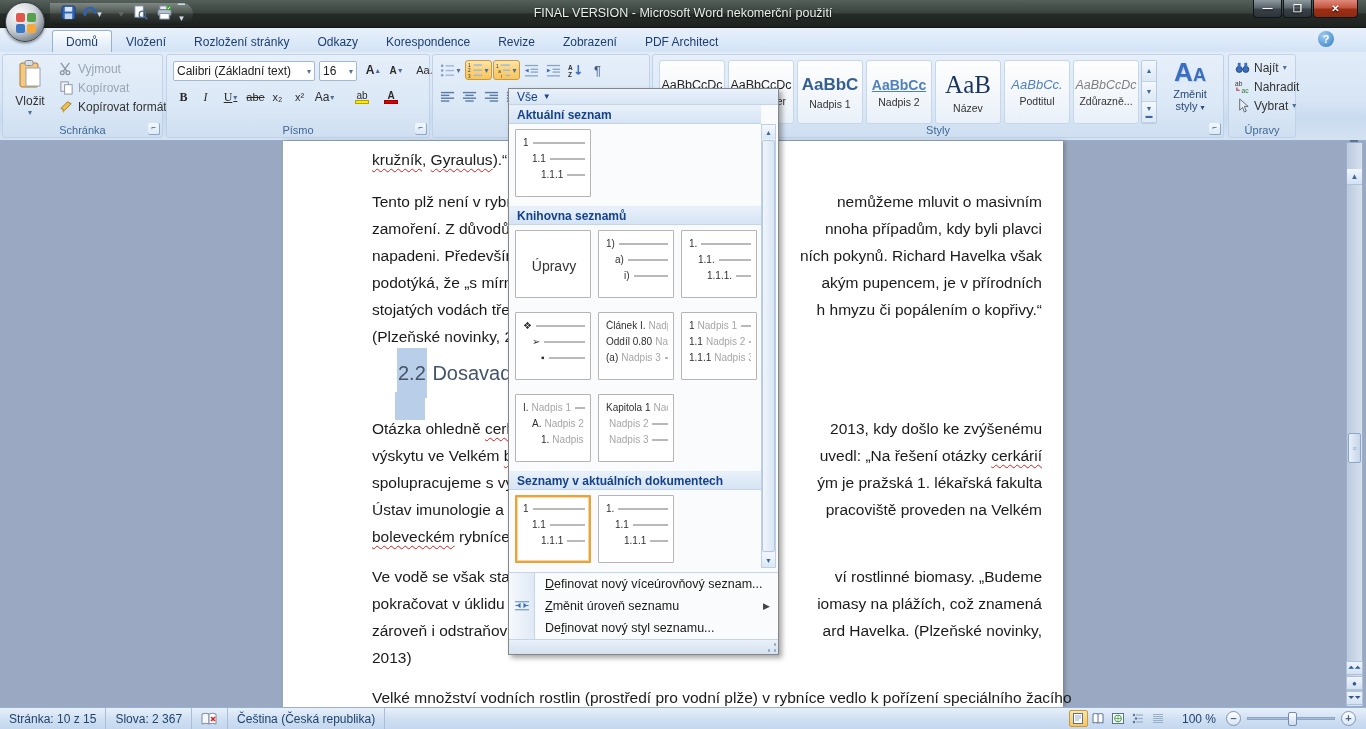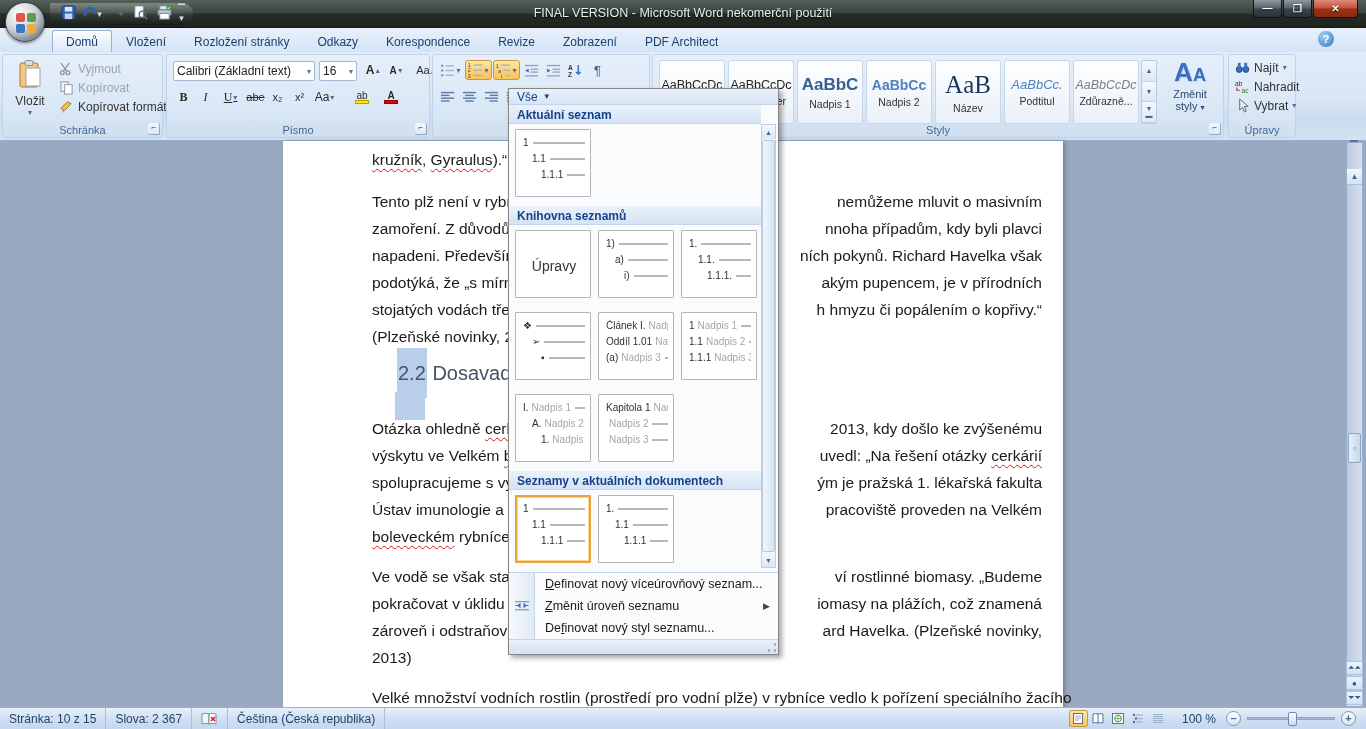--- a/index.html
+++ b/index.html
@@ -416,21 +416,21 @@
           </div>
           <div class="stile" style="left: 75px;">
             <div class="sample" style="font-size: 12.5px; color: rgb(34, 34, 34);">AaBbCcDc</div>
             <div class="slabel">Bez mezer</div>
           </div>
           <div class="stile" style="left: 144px;">
             <div class="sample" style="font-size: 17px; font-weight: bold; color: rgb(54, 95, 145);">AaBbC</div>
             <div class="slabel">Nadpis 1</div>
           </div>
           <div class="stile" style="left: 213px;">
-            <div class="sample" style="font-size: 14px; font-weight: bold; color: rgb(79, 129, 189);">AaBbCc</div>
+            <div class="sample" style="font-size: 14px; font-weight: bold; color: rgb(79, 129, 189); text-decoration: underline;">AaBbCc</div>
             <div class="slabel">Nadpis 2</div>
           </div>
           <div class="stile" style="left: 282px;">
             <div class="sample" style="font-size: 25px; color: rgb(23, 54, 93); font-family: &quot;Liberation Serif&quot;, serif;">AaB</div>
             <div class="slabel">Název</div>
           </div>
           <div class="stile" style="left: 351px;">
             <div class="sample" style="font-size: 13px; font-style: italic; color: rgb(79, 129, 189);">AaBbCc.</div>
             <div class="slabel">Podtitul</div>
           </div>
@@ -640,21 +640,21 @@
                 <span>▪</span>
                 <span class="rule"></span>
               </div>
             </div>
             <div class="tile">
               <div class="trowline" style="padding-left: 0px;">
                 <span>Článek I.</span>
                 <span class="gray">Nadp</span>
               </div>
               <div class="trowline" style="padding-left: 0px;">
-                <span>Oddíl 1.01</span>
+                <span>Oddíl 0.80</span>
                 <span class="gray">Na:</span>
               </div>
               <div class="trowline" style="padding-left: 0px;">
                 <span>(a)</span>
                 <span class="gray">Nadpis 3</span>
                 <span class="rule"></span>
               </div>
             </div>
             <div class="tile">
               <div class="trowline" style="padding-left: 0px;">

